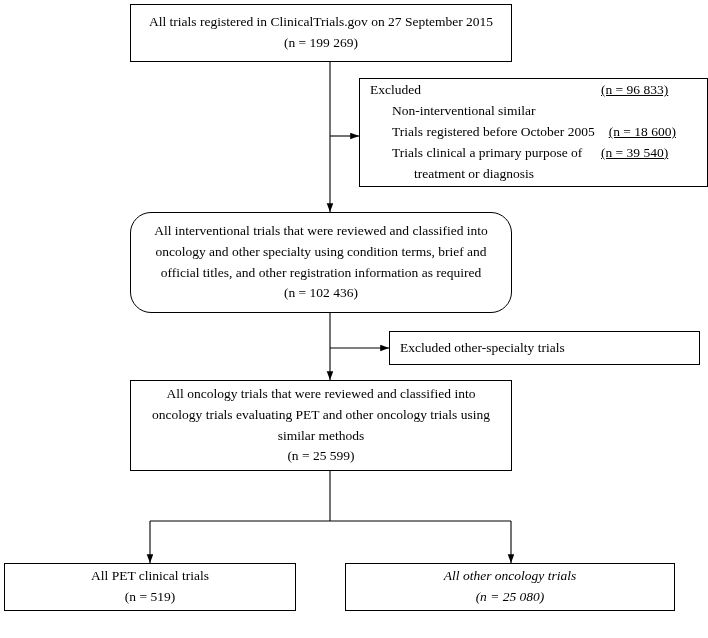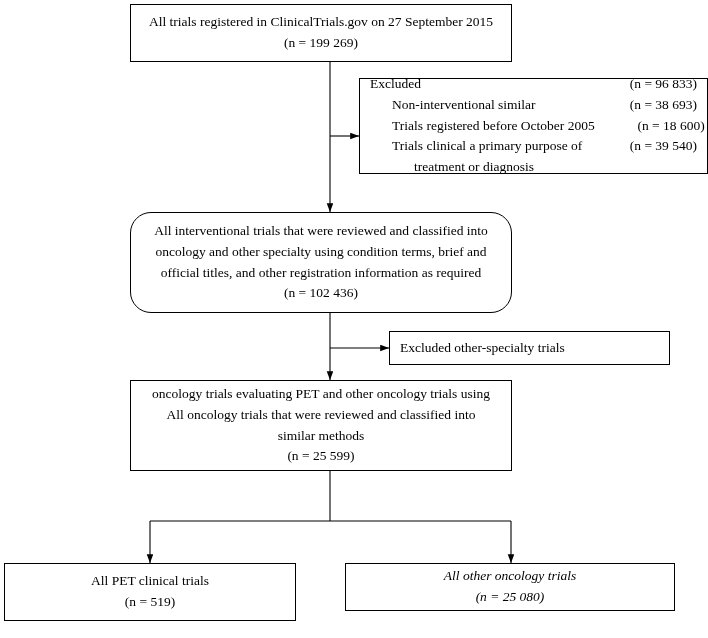--- a/index.html
+++ b/index.html
@@ -52,22 +52,23 @@
     padding-right: 14px;
   }
   .row.indent .label {
     padding-left: 22px;
   }
   .wrapline {
     padding-left: 44px;
     white-space: nowrap;
   }
   .row .count {
-    text-align: right;
+    text-align: left;
     min-width: 96px;
+    text-decoration: underline;
   }
   svg.edges {
     position: absolute;
     left: 0;
     top: 0;
     width: 708px;
     height: 638px;
     pointer-events: none;
   }
 </style>
@@ -95,61 +96,60 @@
     <line x1="150" y1="521" x2="511" y2="521" stroke="#000000" stroke-width="1.1"></line>
     <line x1="150" y1="521" x2="150" y2="563" stroke="#000000" stroke-width="1.1" marker-end="url(#arrow)"></line>
     <line x1="511" y1="521" x2="511" y2="563" stroke="#000000" stroke-width="1.1" marker-end="url(#arrow)"></line>
   </svg>
 
   <div class="box" style="left:130px; top:4px; width:382px; height:58px;">
     <span class="line">All trials registered in ClinicalTrials.gov on 27 September 2015</span>
     <span class="line">(n = 199 269)</span>
   </div>
 
-  <div class="box box-left" style="left:359px; top:78px; width:349px; height:96px; justify-content:center;">
+  <div class="box box-left" style="left:359px; top:78px; width:349px; height:109px; justify-content:center;">
     <div class="row">
       <span class="label">Excluded</span>
       <span class="count">(n = 96 833)</span>
     </div>
     <div class="row indent">
       <span class="label">Non-interventional similar</span>
-      <span class="count">(n = 38 693)</span>
     </div>
     <div class="row indent">
       <span class="label">Trials registered before October 2005</span>
       <span class="count">(n = 18 600)</span>
     </div>
     <div class="row indent">
       <span class="label">Trials clinical a primary purpose of</span>
       <span class="count">(n = 39 540)</span>
     </div>
     <div class="wrapline">treatment or diagnosis</div>
   </div>
 
   <div class="box" style="left:130px; top:212px; width:382px; height:101px;border-radius:21px;">
     <span class="line">All interventional trials that were reviewed and classified into</span>
     <span class="line">oncology and other specialty using condition terms, brief and</span>
     <span class="line">official titles, and other registration information as required</span>
     <span class="line">(n = 102 436)</span>
   </div>
 
-  <div class="box box-left" style="left:389px; top:331px; width:281px; height:34px; justify-content:center;">
+  <div class="box box-left" style="left:389px; top:331px; width:311px; height:34px; justify-content:center;">
     <div class="row">
       <span class="label">Excluded other-specialty trials</span>
     </div>
   </div>
 
   <div class="box" style="left:130px; top:380px; width:382px; height:91px;">
+    <span class="line">All oncology trials that were reviewed and classified into</span>
     <span class="line">oncology trials evaluating PET and other oncology trials using</span>
-    <span class="line">All oncology trials that were reviewed and classified into</span>
     <span class="line">similar methods</span>
     <span class="line">(n = 25 599)</span>
   </div>
 
-  <div class="box" style="left:4px; top:563px; width:292px; height:58px;">
+  <div class="box" style="left:4px; top:563px; width:292px; height:48px;">
     <span class="line">All PET clinical trials</span>
     <span class="line">(n = 519)</span>
   </div>
 
   <div class="box" style="left:345px; top:563px; width:330px; height:48px;font-style:italic;">
     <span class="line">All other oncology trials</span>
     <span class="line">(n = 25 080)</span>
   </div>
 
 </div>

